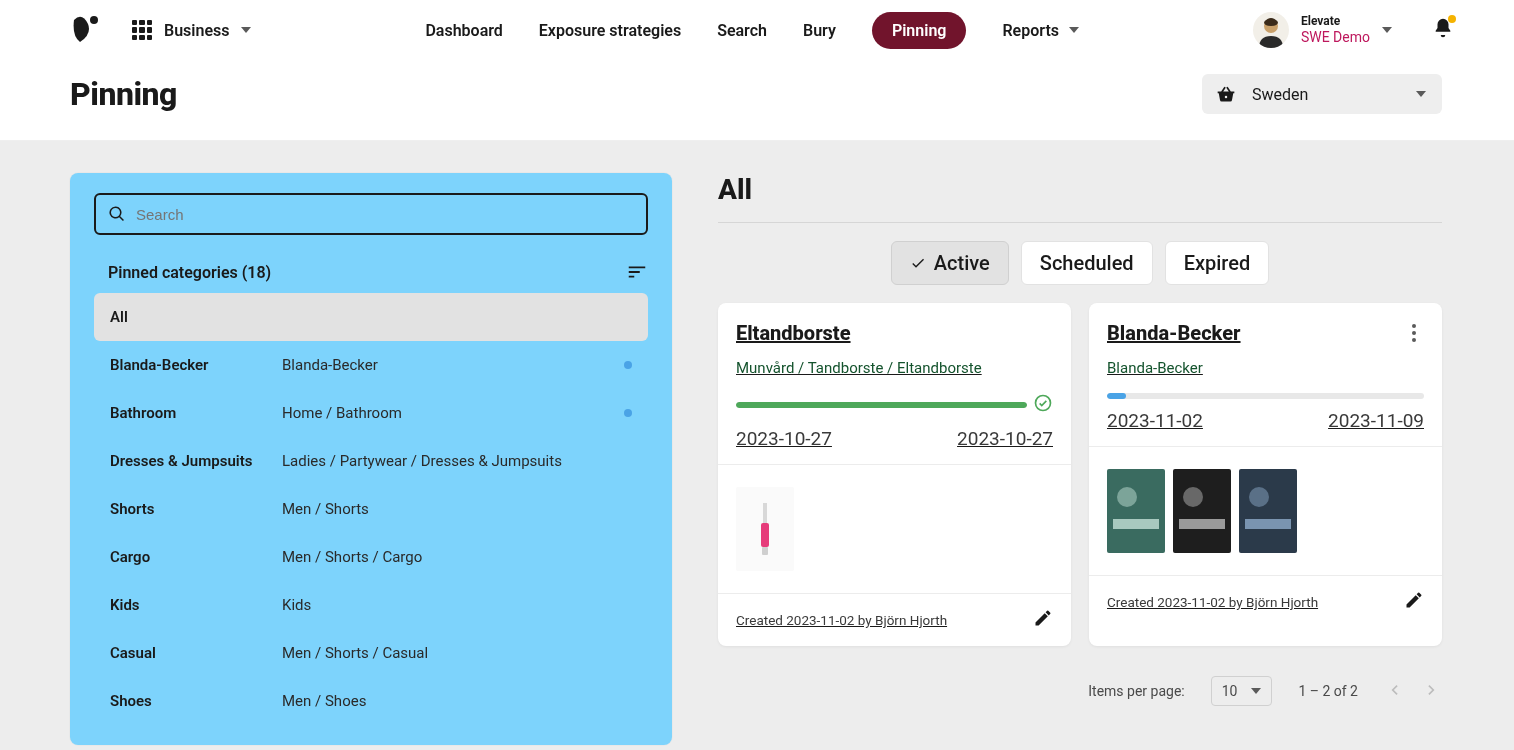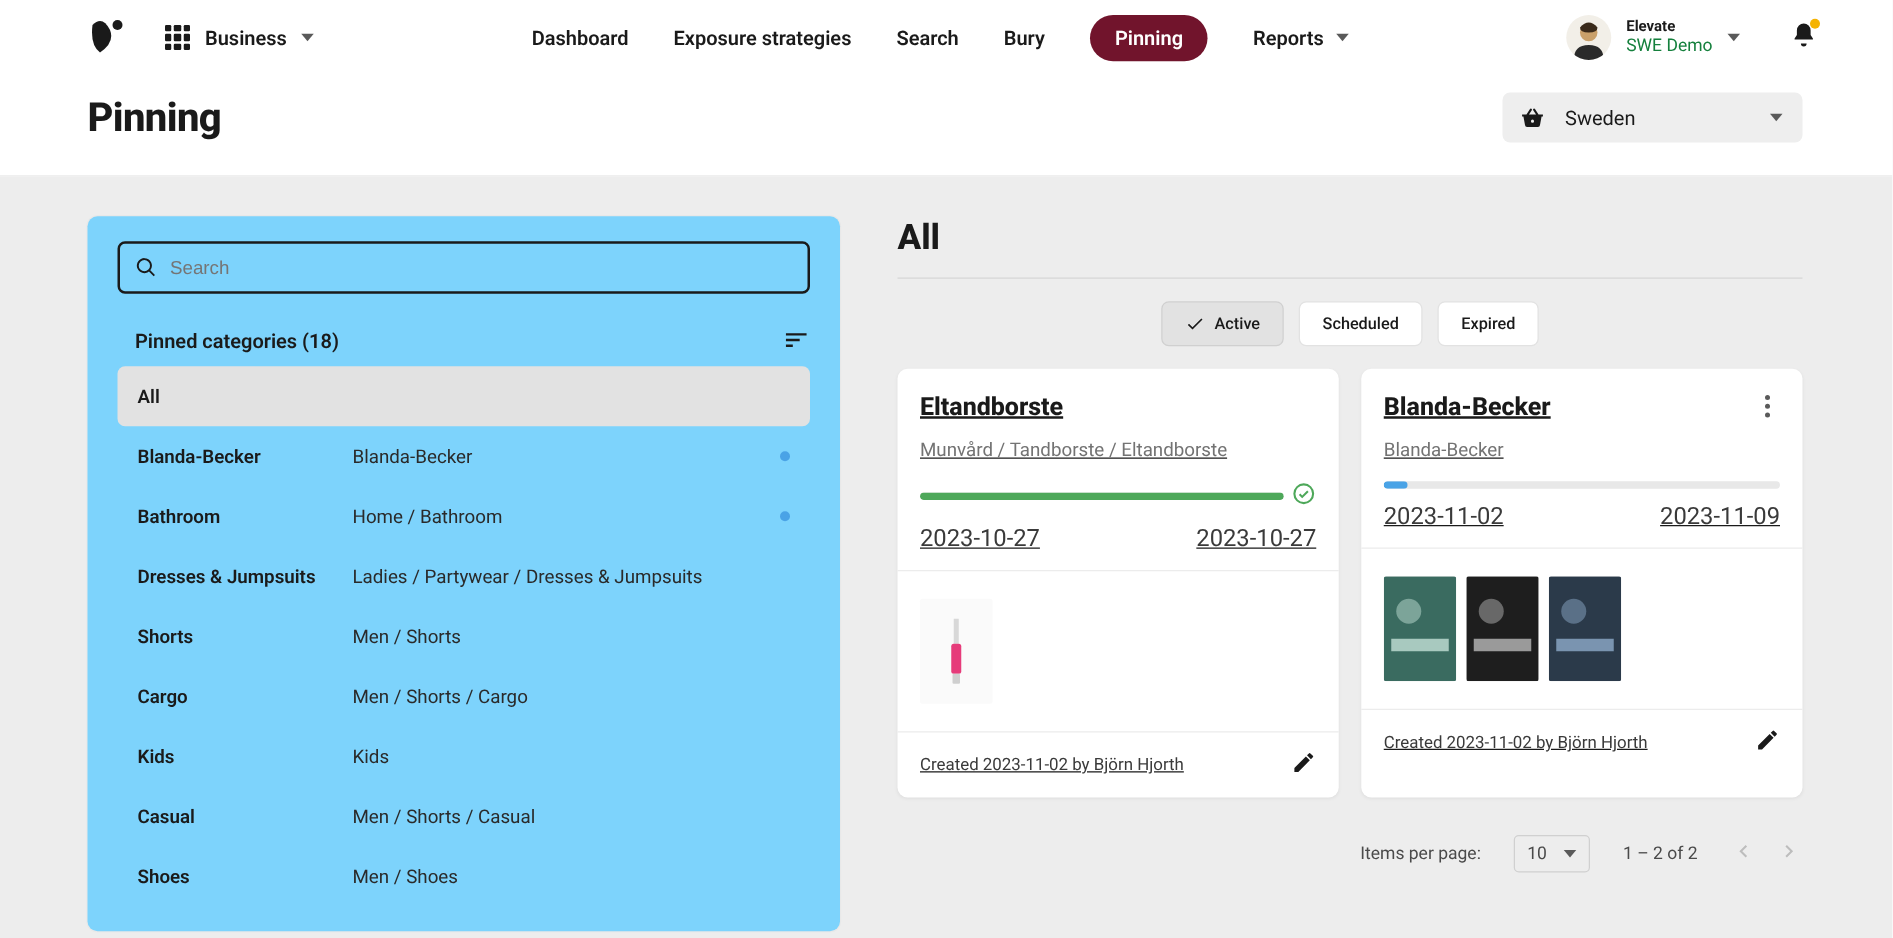--- a/index.html
+++ b/index.html
@@ -13,21 +13,21 @@
   .apps-icon span { background: #1a1a1a; border-radius: 1px; }
   .biz { display: flex; align-items: center; gap: 12px; font-weight: 600; font-size: 16px; cursor: pointer; }
   .caret { width:0; height:0; border-left:5px solid transparent; border-right:5px solid transparent; border-top:6px solid #5a5a5a; }
   .nav { flex: 1; display: flex; align-items: center; justify-content: center; gap: 36px; }
   .nav-item { font-weight: 600; font-size: 16px; cursor: pointer; display:flex; align-items:center; gap:10px; }
   .nav-item.pill { background:#71142c; color:#fff; padding:9px 20px; border-radius:999px; }
   .user { display:flex; align-items:center; gap:12px; margin-right: 40px; cursor:pointer; }
   .avatar { width:36px; height:36px; border-radius:50%; background:#f2efe8; display:flex; align-items:flex-end; justify-content:center; overflow:hidden; }
   .user-text { line-height:1.2; }
   .user-line1 { font-weight:700; font-size:12px; }
-  .user-line2 { font-size:14px; color:#15803d; }
+  .user-line2 { font-size:14px; color:#be185d; }
   .bell-wrap { position:relative; cursor:pointer; }
   .bell-dot { position:absolute; top:-2px; right:-2px; width:8px; height:8px; border-radius:50%; background:#f5b301; }
 
   
   .titlebar { display:flex; align-items:center; justify-content:space-between; padding: 14px 72px 26px 70px; border-bottom:1px solid #efefef; }
   .page-title { font-size:32px; font-weight:800; letter-spacing:-0.5px; }
   .market-chip { display:flex; align-items:center; gap:16px; background:#eeeeee; border-radius:6px; padding:10px 16px 10px 14px; cursor:pointer; min-width:240px; justify-content:space-between; }
   .market-left { display:flex; align-items:center; gap:16px; }
   .market-name { font-size:16px; }
 
@@ -46,28 +46,28 @@
   .cat-name { width:172px; font-weight:600; font-size:15px; }
   .cat-path { font-size:15px; color:#2a2a2a; flex:1; }
   .cat-dot { width:8px; height:8px; border-radius:50%; background:#4aa3e6; }
   .cat-dot.hidden { visibility:hidden; }
 
   
   .right { flex:1; display:flex; flex-direction:column; }
   .right-title { font-size:28px; font-weight:800; margin-bottom:16px; }
   .divider { height:1px; background:#d6d6d6; margin-bottom:18px; }
   .tabs { display:flex; justify-content:center; gap:12px; margin-bottom:18px; }
-  .tab { background:#fff; border:1px solid #e2e2e2; border-radius:6px; padding:9px 18px; font-size:13px; font-weight:500; cursor:pointer; display:flex; align-items:center; gap:8px; }
+  .tab { background:#fff; border:1px solid #e2e2e2; border-radius:6px; padding:9px 18px; font-size:20px; font-weight:500; cursor:pointer; display:flex; align-items:center; gap:8px; }
   .tab.active { background:#e2e2e2; border-color:#d0d0d0; }
   .cards { display:flex; gap:18px;text-decoration:underline; }
   .card { background:#fff; border-radius:8px; width:353px; display:flex; flex-direction:column; box-shadow:0 1px 3px rgba(0,0,0,0.06); }
   .card-head { padding:18px 18px 14px 18px; border-bottom:1px solid #ececec; }
   .card-title-row { display:flex; align-items:center; justify-content:space-between; }
   .card-title { font-size:20px; font-weight:800; }
-  .card-sub { font-size:15px; margin-top:14px; color:#737373; }
+  .card-sub { font-size:15px; margin-top:14px; color:#14532d; }
   .progress-wrap { display:flex; align-items:center; gap:6px; margin-top:16px; }
   .progress { flex:1; height:6px; background:#e8e8e8; border-radius:999px; overflow:hidden; }
   .progress > div { height:100%; border-radius:999px; }
   .check-icon { color:#4ea85a; }
   .date-row { display:flex; justify-content:space-between; font-size:19px; color:#3a3a3a; margin-top:10px; }
   .card-body { padding:18px; min-height:128px; display:flex; gap:8px; align-items:center; }
   .thumb { width:58px; height:84px; background:#f0f0f0; border-radius:2px; display:flex; align-items:center; justify-content:center; overflow:hidden; }
   .thumb.product { background:#fafafa; }
   .card-foot { border-top:1px solid #ececec; padding:14px 18px; display:flex; align-items:center; justify-content:space-between; }
   .card-foot-text { font-size:13.5px; color:#3a3a3a; }

